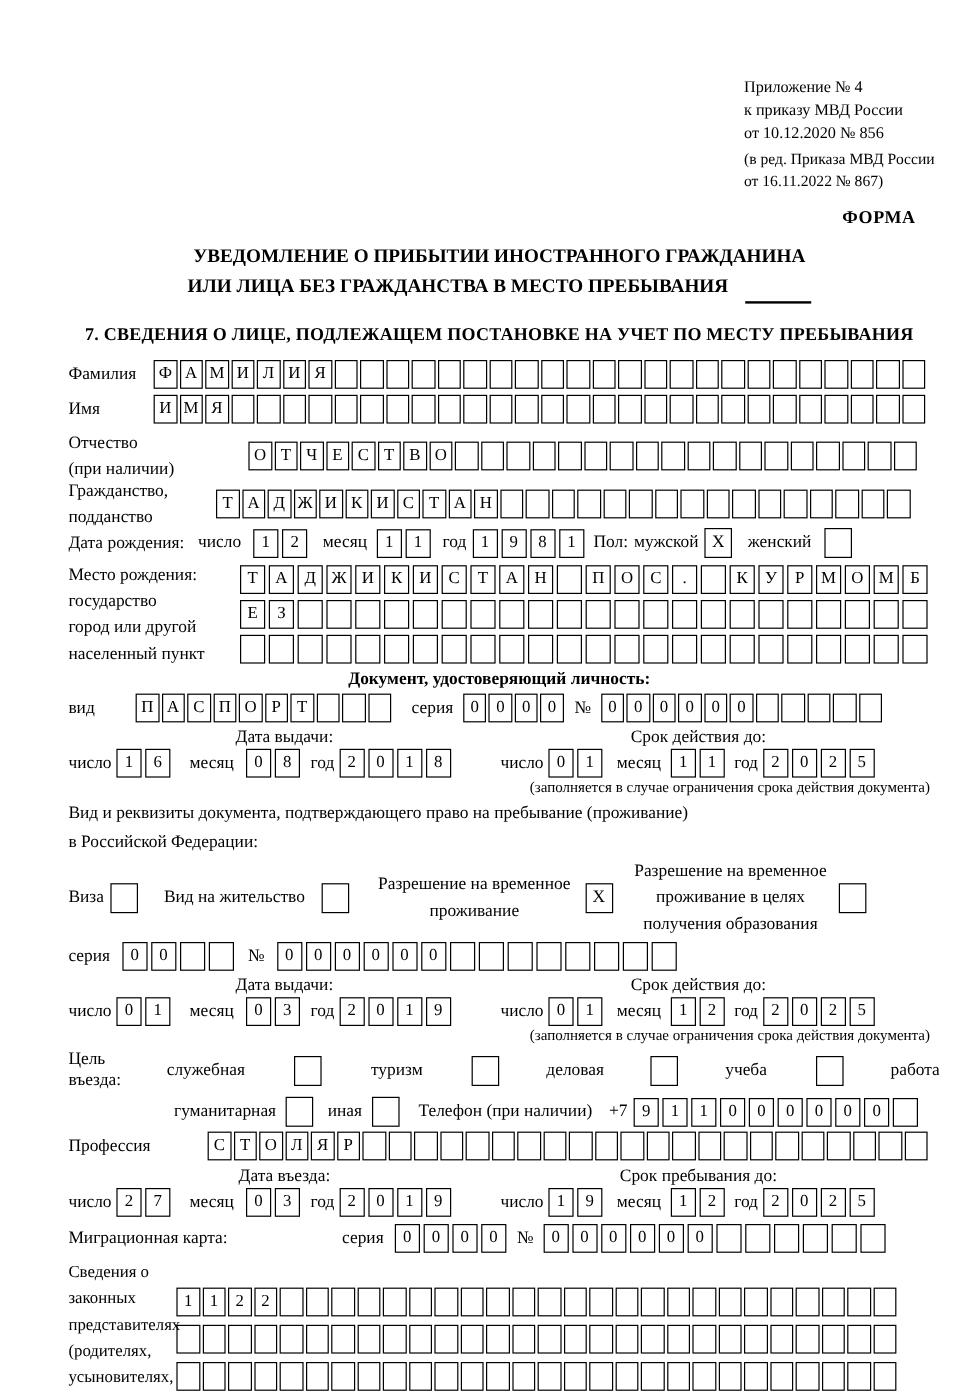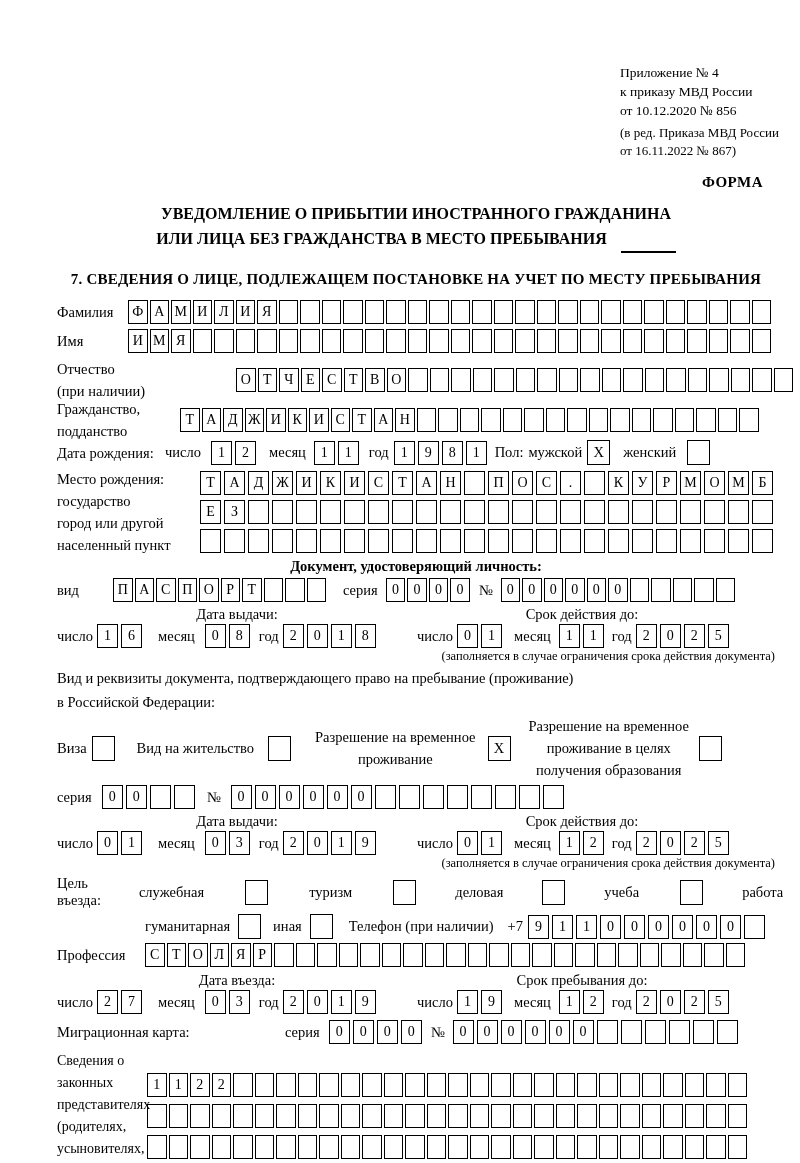--- a/index.html
+++ b/index.html
@@ -121,21 +121,21 @@
         <span class="cell"></span>
         <span class="cell"></span>
         <span class="cell"></span>
         <span class="cell"></span>
         <span class="cell"></span>
         <span class="cell"></span>
         <span class="cell"></span>
       </div>
   </div>
 
-  <div class="frow" style="margin-top:5px;gap:29px;">
+  <div class="frow" style="margin-top:5px;">
     <div class="lbl mlab" style="width:150px;">
       <div>Отчество</div>
       <div>(при наличии)</div>
     </div>
     <div class="cells sm">
         <span class="cell">О</span>
         <span class="cell">Т</span>
         <span class="cell">Ч</span>
         <span class="cell">Е</span>
         <span class="cell">С</span>
@@ -525,21 +525,21 @@
         <span class="cell">0</span>
         <span class="cell">0</span>
         <span class="cell">0</span>
         <span class="cell">0</span>
         <span class="cell">0</span>
         <span class="cell">0</span>
         <span class="cell"></span>
       </div>
   </div>
 
-  <div class="frow c" style="margin-top:4px;">
+  <div class="frow c" style="margin-top:4px;gap:28px;">
     <div class="lbl" style="width:88px;">Профессия</div>
     <div class="cells sm">
         <span class="cell">С</span>
         <span class="cell">Т</span>
         <span class="cell">О</span>
         <span class="cell">Л</span>
         <span class="cell">Я</span>
         <span class="cell">Р</span>
         <span class="cell"></span>
         <span class="cell"></span>

